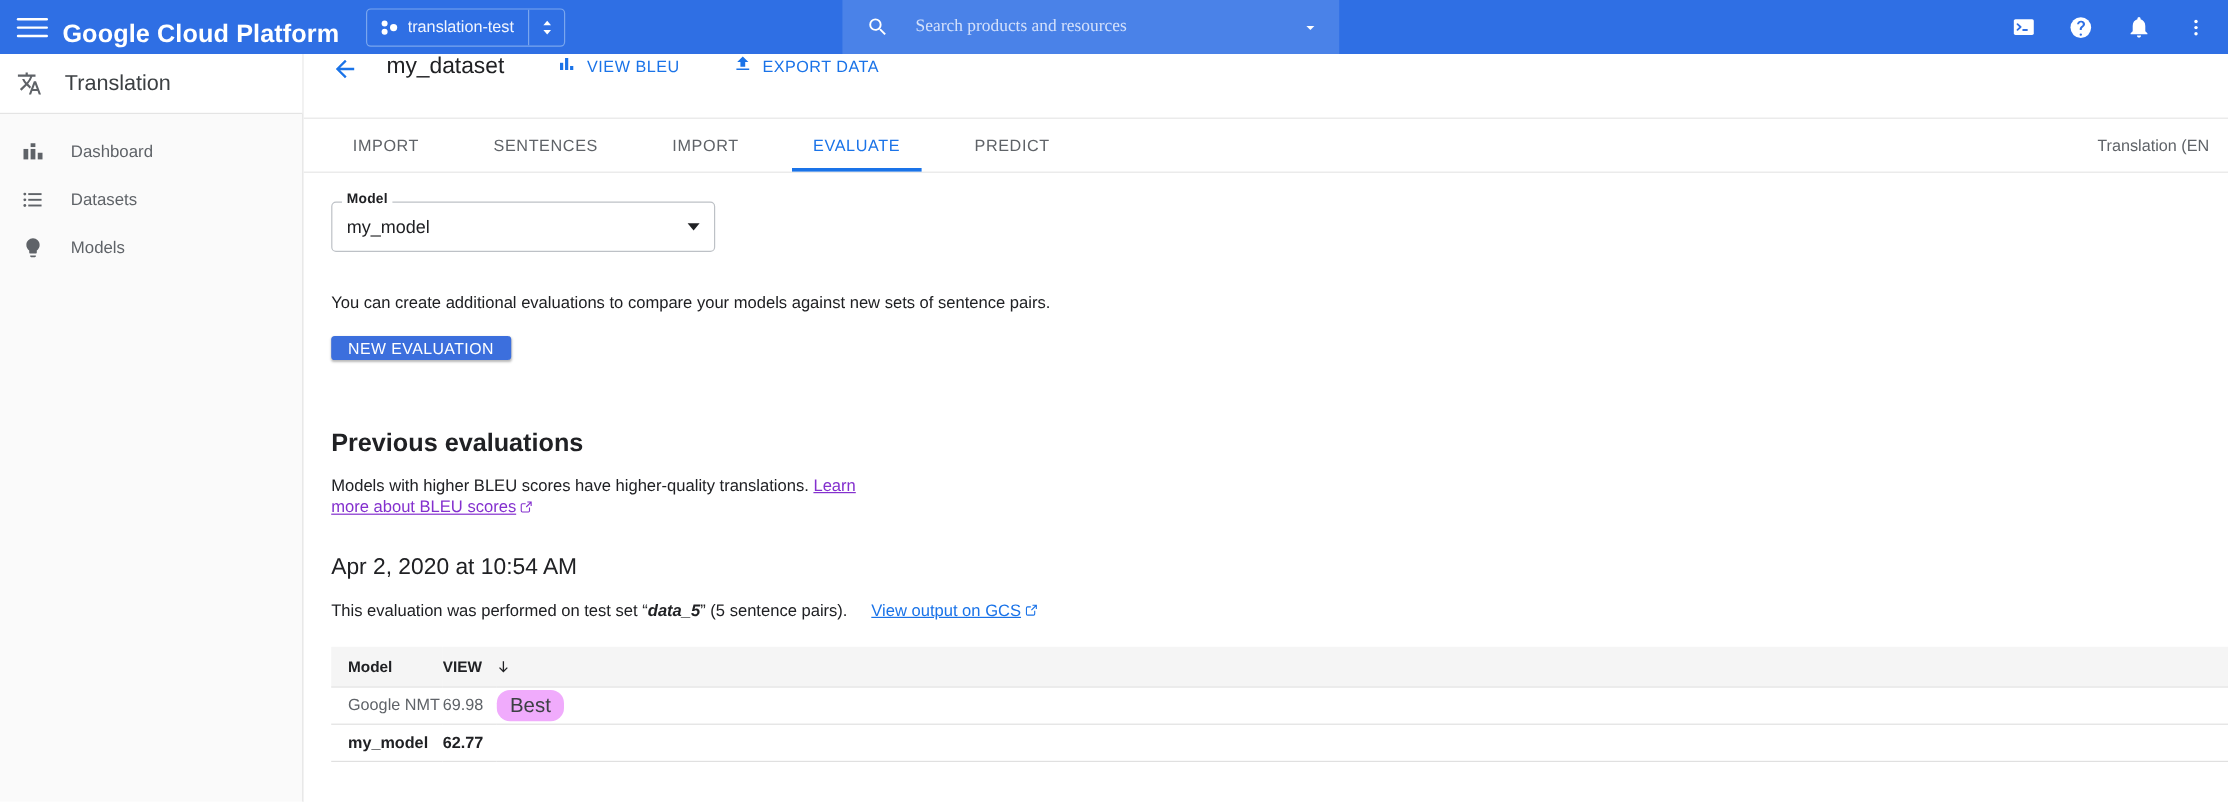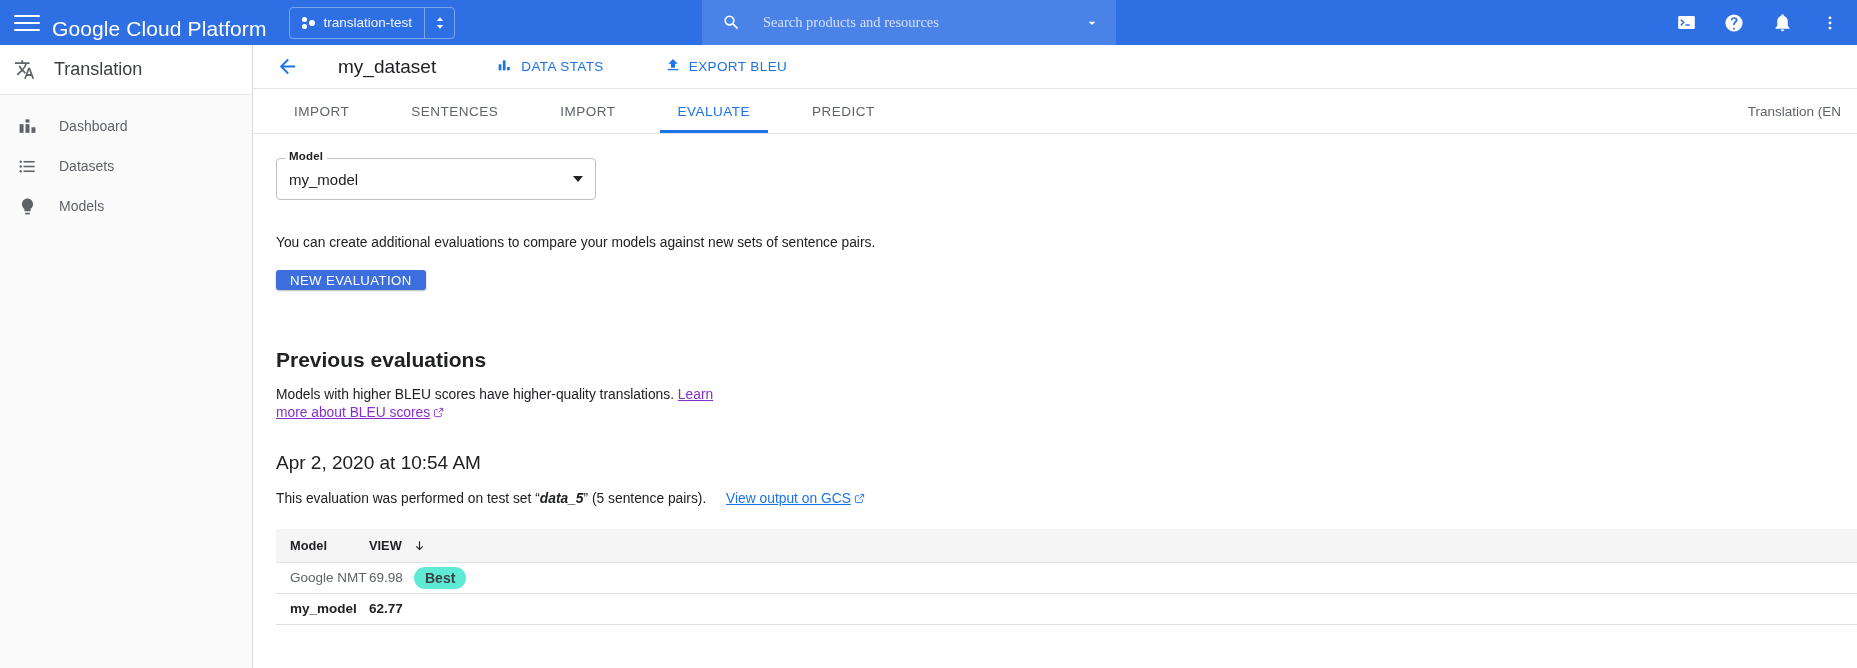--- a/index.html
+++ b/index.html
@@ -22,21 +22,21 @@
   }
   .hamburger {
     width: 26px; height: 26px;
     margin-left: 14px; margin-right: 12px;
     display: flex; flex-direction: column; justify-content: center; gap: 5px;
     cursor: pointer;
   }
   .hamburger span { display: block; height: 2px; background: #fff; border-radius: 1px; }
   .brand {
     font-size: 21px; letter-spacing: .1px; color: #fff;
-    font-weight: 400; white-space: nowrap; margin-top: 12px;
+    font-weight: 700; white-space: nowrap; margin-top: 12px;
   }
   .project-chip {
     display: flex; align-items: flex-start;
     height: 32px; margin-left: 22px;
     border: 1px solid #7aa6ee; border-radius: 4px;
     overflow: hidden; cursor: pointer;
   }
   .project-chip .pc-main {
     display: flex; align-items: center; gap: 8px;
     padding: 0 12px; height: 100%;
@@ -99,22 +99,22 @@
   .side-item .lbl { font-size: 14px; color: #5f6368; }
   .side-ico { width: 22px; display: flex; align-items: center; justify-content: center; }
 
   
   .content {
     position: absolute; top: 45px; left: 253px;
     width: 1604px; height: 623px;
     background: #fff; overflow: hidden;
   }
   .page-head {
-    height: 44px; display: flex; align-items: center;
-    padding-left: 23px; gap: 16px;
+    height: 54px; display: flex; align-items: flex-start;
+    padding-left: 23px; gap: 0;
     border-bottom: 1px solid #e6e6e6;
   }
   .back-arrow { width: 24px; height: 24px; cursor: pointer; display: flex; align-items: center; }
   .page-title { font-size: 19px; color: #202124; margin-left: 22px; white-space: nowrap; }
   .head-action {
     display: flex; align-items: center; gap: 8px;
     margin-left: 45px; cursor: pointer;
   }
   .head-action .ha-label {
     font-size: 13.5px; color: #1a73e8; font-weight: 500; letter-spacing: .4px;
@@ -202,21 +202,21 @@
   .tbl thead th .th-in { display: flex; align-items: center; gap: 11px; }
   .tbl td {
     height: 31px; font-size: 13.5px; color: #5f6368;
     border-bottom: 1px solid #e0e0e0; padding: 0;
     vertical-align: middle;
   }
   .tbl tr.row-own td { color: #202124; font-weight: bold; }
   .col-model { width: 93px; padding-left: 14px !important; }
   .col-bleu  { width: 45px; }
   .chip-best {
-    background: #5eead4; color: #3c4043; font-size: 14px; font-weight: bold;
+    background: #f0abfc; color: #3c4043; font-size: 17px; font-weight: normal;
     border-radius: 11px; padding: 3px 11px; display: inline-block;
   }
   .sort-arrow { display: inline-flex; }
 </style>
 </head>
 <body>
 
 <div class="topbar">
   <div class="hamburger">
     <span></span>
@@ -345,30 +345,30 @@
     <span class="page-title">my_dataset</span>
 
     <span class="head-action">
       <span>
         <svg width="16" height="16" viewBox="0 0 24 24" aria-hidden="true">
           <rect x="2.5" y="11" width="4" height="9" fill="#1a73e8"></rect>
           <rect x="8.8" y="5" width="4" height="15" fill="#1a73e8"></rect>
           <rect x="15.1" y="15" width="4" height="5" fill="#1a73e8"></rect>
         </svg>
       </span>
-      <span class="ha-label">DATA STATS</span>
+      <span class="ha-label">VIEW BLEU</span>
     </span>
 
     <span class="head-action">
       <span>
         <svg width="16" height="16" viewBox="0 0 24 24" aria-hidden="true">
           <path fill="#1a73e8" d="M9 16h6v-6h4l-7-7-7 7h4v6zm-5 2h16v2H4v-2z"></path>
         </svg>
       </span>
-      <span class="ha-label">EXPORT BLEU</span>
+      <span class="ha-label">EXPORT DATA</span>
     </span>
   </div>
 
   <div class="tabs">
     <div class="tab">IMPORT</div>
     <div class="tab">SENTENCES</div>
     <div class="tab">IMPORT</div>
     <div class="tab active">EVALUATE</div>
     <div class="tab">PREDICT</div>
     <div class="tabs-right">Translation (EN</div>

